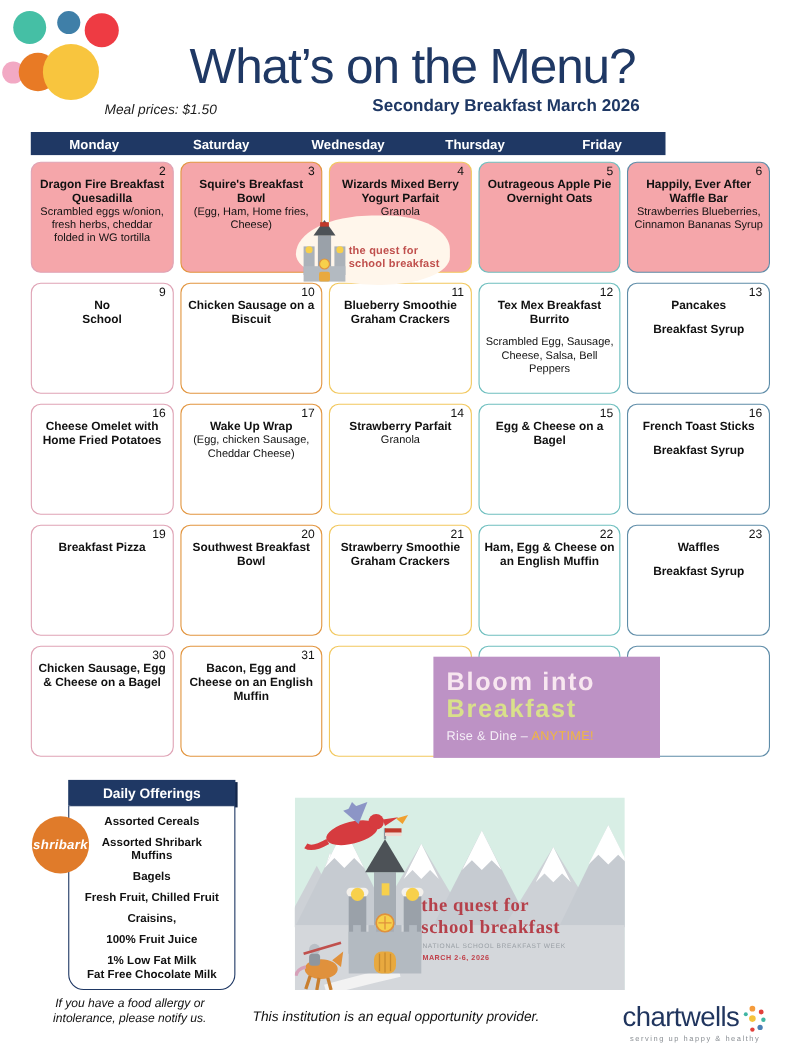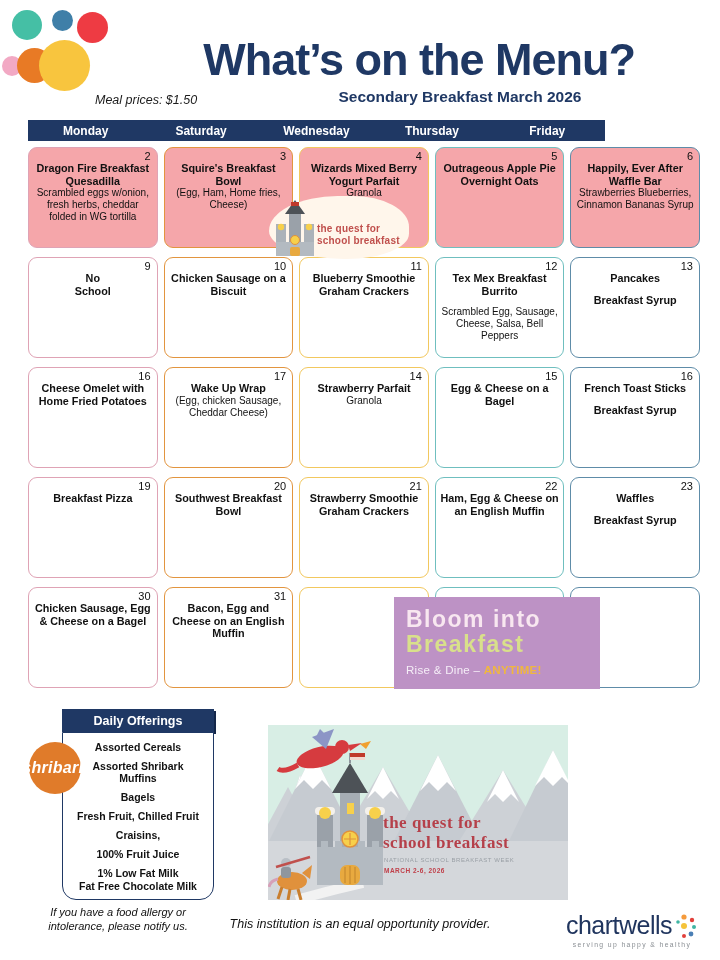--- a/index.html
+++ b/index.html
@@ -11,22 +11,22 @@
   
   .blob { position:absolute; border-radius:50%; }
   .b1{left:12px;top:10px;width:30px;height:30px;}
   .b2{left:52px;top:10px;width:21px;height:21px;}
   .b3{left:77px;top:12px;width:31px;height:31px;}
   .b4{left:2px;top:56px;width:20px;height:20px;}
   .b5{left:17px;top:48px;width:35px;height:35px;}
   .b6{left:39px;top:40px;width:51px;height:51px;}
 
   .page-title{
-    position:absolute; left:115px; top:34px; width:520px; text-align:right;
-    font-size:45px; font-weight:bold; color:var(--navy); letter-spacing:-1px;
+    position:absolute; left:115px; top:34px; width:520px; text-align:center;
+    font-size:45px; font-weight:normal; color:var(--navy); letter-spacing:-1px;
   }
   .meal-prices{ position:absolute; left:95px; top:93px; font-style:italic; font-size:12.5px; color:#1c1c1c; }
   .menu-subtitle{
     position:absolute; left:332px; top:88px; width:256px; text-align:center;
     font-weight:bold; font-size:15.5px; color:var(--navy);
   }
 
   
   .day-row{
     position:absolute; left:28px; top:120px; width:577px; height:21px;
@@ -62,39 +62,39 @@
     font-size:10px; font-weight:bold; line-height:1.2; letter-spacing:.2px; }
 
   
   .bloom{
     position:absolute; left:394px; top:597px; width:206px; height:92px;
     background:var(--bloom-bg); padding:11px 12px 6px; text-align:left;
   }
   .bloom-l1{ font-size:23px; font-weight:800; color:var(--bloom-pink); letter-spacing:1.5px; line-height:1; }
   .bloom-l2{ font-size:23px; font-weight:800; color:var(--bloom-green); letter-spacing:1.5px; line-height:1.15; }
   .bloom-l3{ font-size:11.5px; color:#f5eef7; margin-top:7px; letter-spacing:.3px; }
-  .bloom-l3 b{ color:var(--bloom-yellow); font-weight:700; }
+  .bloom-l3 b{ color:var(--bloom-yellow); font-weight:400; }
 
   
   .off-header{
     position:absolute; left:62px; top:709px; width:152px; height:23px;
     background:var(--navy); color:#fff; font-weight:bold; font-size:12.5px;
     display:flex; align-items:center; justify-content:center;
     box-shadow:2px 2px 0 #14274a;
   }
   .off-box{
     position:absolute; left:62px; top:732px; width:152px; height:168px;
     background:#fff; border:1.7px solid var(--navy); border-radius:0 0 14px 14px;
     padding-top:8px;
   }
   .off-item{ font-weight:bold; font-size:10.5px; text-align:center; line-height:1.15; margin-bottom:7px; color:#111; }
   .badge{
     position:absolute; left:29px; top:742px; width:52px; height:52px; border-radius:50%;
     background:var(--badge-orange); color:#fff; display:flex; align-items:center; justify-content:center;
-    font-size:16px; font-style:italic; font-weight:bold; letter-spacing:.3px;
+    font-size:12px; font-style:italic; font-weight:bold; letter-spacing:.3px;
   }
 
   
   .quest{ position:absolute; left:268px; top:725px; width:300px; height:175px; }
   .quest svg text.q-title{ font-family:"Liberation Serif", serif; font-weight:bold; letter-spacing:.5px; }
 
   
   .allergy{
     position:absolute; left:22px; top:906px; width:192px; font-style:italic;
     font-size:11px; text-align:center; line-height:1.25; color:#111;

